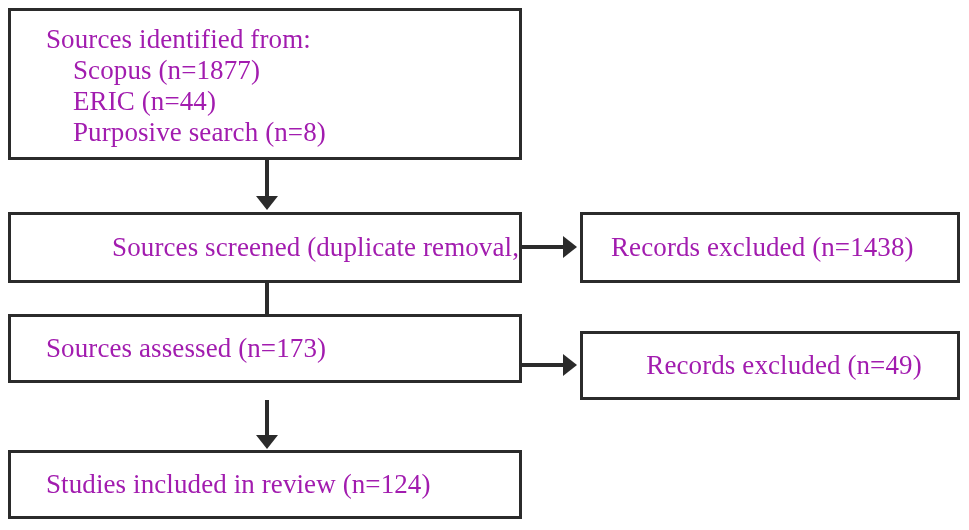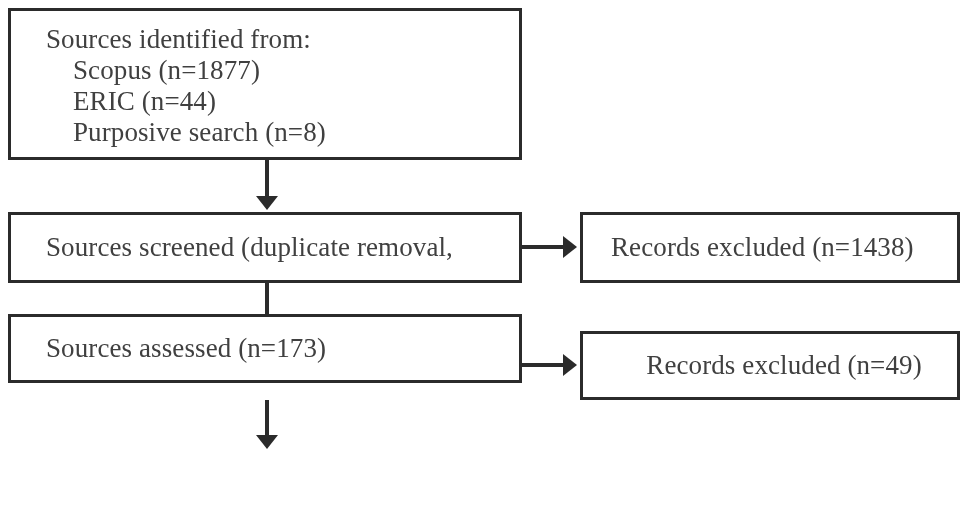--- a/index.html
+++ b/index.html
@@ -28,35 +28,35 @@
     display: flex;
     flex-direction: column;
     justify-content: center;
   }
   .node .line {
     font-size: 27px;
     line-height: 31px;
     letter-spacing: 0.1px;
     white-space: pre;
     padding-left: 35px;
-    color: #404040;
+    color: #a21caf;
   }
   .node .line.indent {
     padding-left: 62px;
   }
   
   #box-identification {
     left: 8px;  top: 8px;
     width: 514px; height: 152px;
     justify-content: flex-start;
     padding-top: 13px;
   }
   #box-screened {
     left: 8px;  top: 212px;
-    width: 514px; height: 71px;
+    width: 514px; height: 71px; align-items: flex-end;
   }
   #box-assessed {
     left: 8px;  top: 314px;
     width: 514px; height: 69px;
   }
   #box-included {
     left: 8px;  top: 450px;
     width: 514px; height: 69px;
   }
   
@@ -149,14 +149,17 @@
   <div class="connector-h" id="arrow-assessed-excluded-line"></div>
   <div class="arrowhead-right" id="arrow-assessed-excluded-head"></div>
 
   <div class="node" id="box-excluded-assessment">
     <div class="line">Records excluded (n=49)</div>
   </div>
 
   <div class="connector-v" id="arrow-assessed-included-line"></div>
   <div class="arrowhead-down" id="arrow-assessed-included-head"></div>
 
+  <div class="node" id="box-included">
+    <div class="line">Studies included in review (n=124)</div>
+  </div>
 
 </div>
 
 </body></html>

